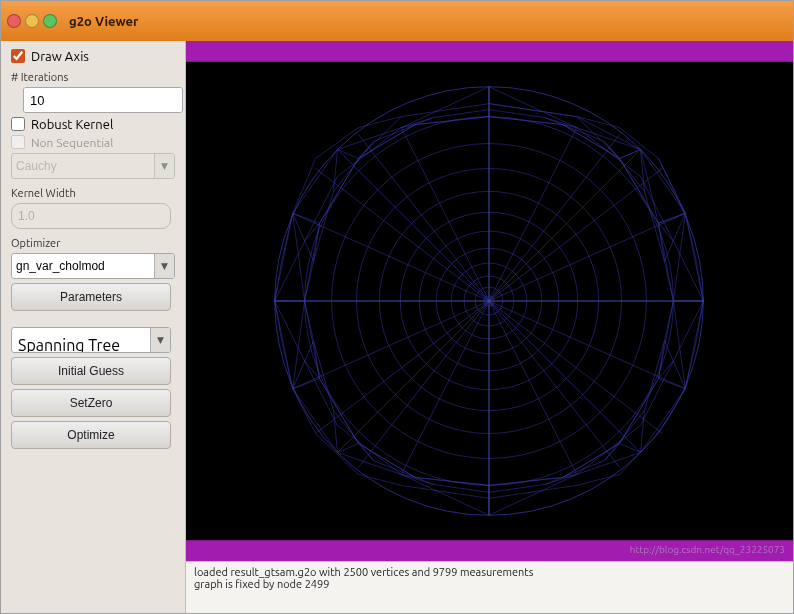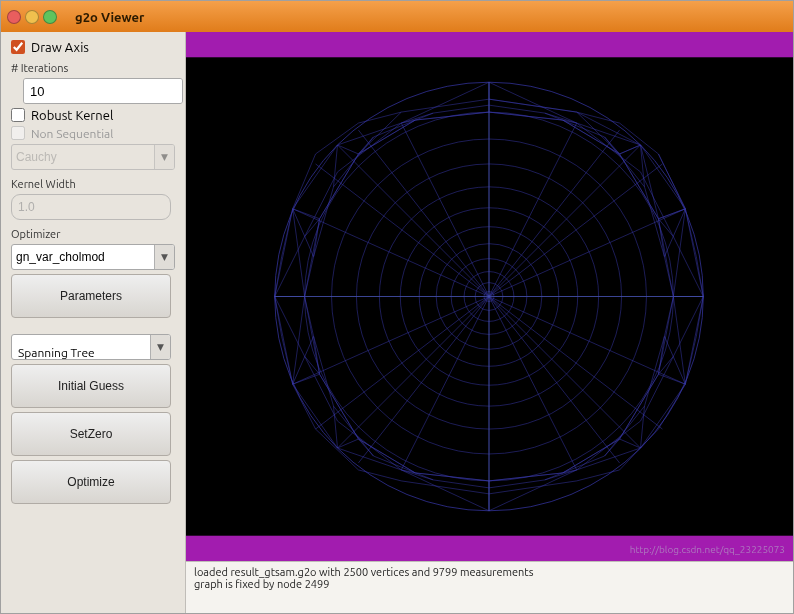--- a/index.html
+++ b/index.html
@@ -17,25 +17,25 @@
       width: 794px;
       height: 614px;
       background: #e8e4dd;
       border: 1px solid #a0a0a0;
       display: flex;
       flex-direction: column;
     }
 
     .title-bar {
       background: linear-gradient(to bottom, #f5a04a, #e07c1a);
-      height: 31px;
+      height: 40px;
       display: flex;
       align-items: center;
       padding: 0 6px;
-      gap: 14px;
+      gap: 8px;
       flex-shrink: 0;
     }
 
     .title-bar-buttons {
       display: flex;
       gap: 4px;
       align-items: center;
     }
 
     .tb-btn {
@@ -162,21 +162,21 @@
       background: #e8e4dd;
       border-radius: 9px;
       padding: 0 6px;
       font-size: 12px;
       color: #999;
       opacity: 0.7;
     }
 
     .sidebar-button {
       width: 160px;
-      height: 44px;
+      height: 28px;
       background: linear-gradient(to bottom, #efefef, #d8d5d0);
       border: 1px solid #b0aba5;
       border-radius: 4px;
       cursor: pointer;
       font-size: 12px;
       color: #222;
     }
 
     .divider {
       height: 8px;
@@ -190,21 +190,21 @@
       background: #fff;
       border-radius: 3px;
       overflow: hidden;
     }
 
     .spanning-tree-row span {
       flex: 1;
       display: flex;
       align-items: center;
       padding: 17px 6px;
-      font-size: 12px;
+      font-size: 16px;
     }
 
     .spanning-tree-row .arrow-box {
       width: 20px;
       display: flex;
       align-items: center;
       justify-content: center;
       background: #e0ddd8;
       border-left: 1px solid #b0b0b0;
       font-size: 9px;

